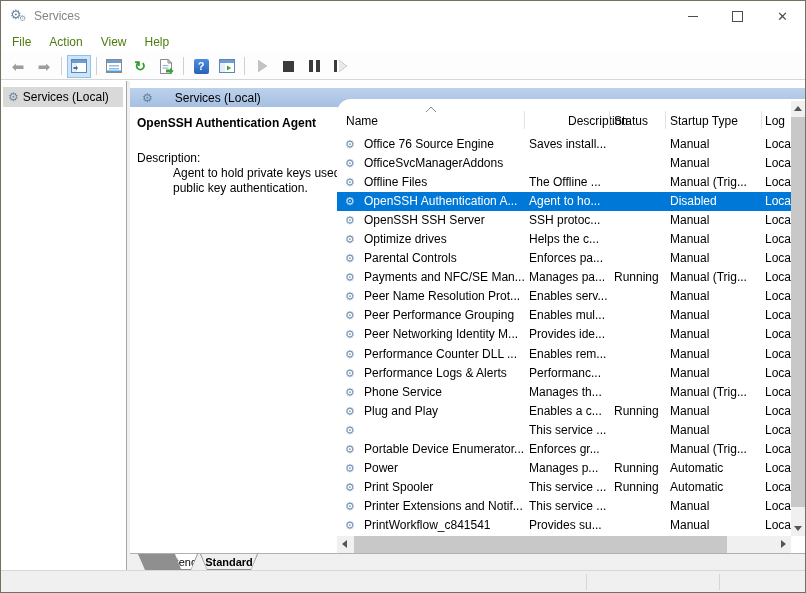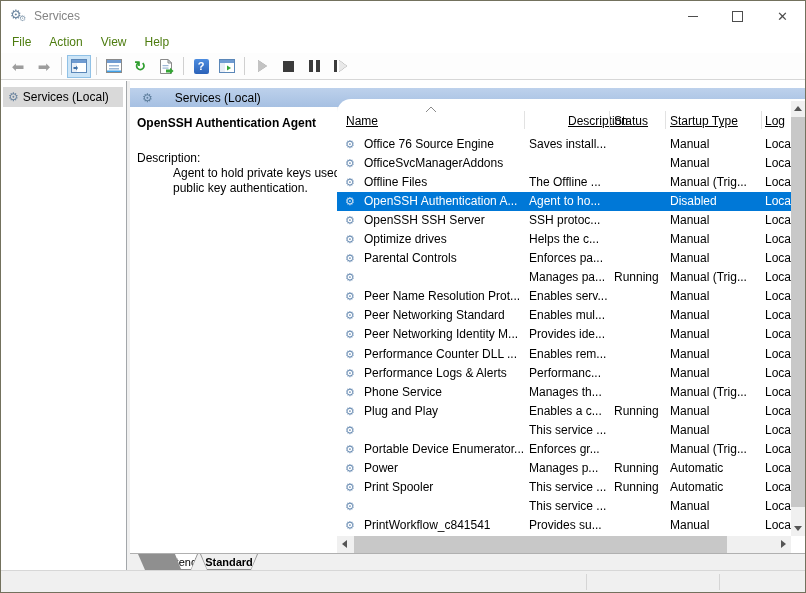--- a/index.html
+++ b/index.html
@@ -46,21 +46,21 @@
   .banner{position:absolute;left:129px;top:87px;width:676px;height:19px;background:linear-gradient(#bdd1ec,#a6c0e2);display:flex;align-items:center;}
   .banner .gico{font-size:12px;color:#5f7f9e;margin:0 0 0 12px;}
   .banner .btxt{margin-left:22px;color:#000;}
   .infopane{position:absolute;left:129px;top:106px;width:207px;height:446px;background:#fff;}
   .infotitle{position:absolute;left:7px;top:9px;width:196px;font-weight:bold;font-size:12px;}
   .desclabel{position:absolute;left:7px;top:44px;}
   .desctext{position:absolute;left:7px;top:59px;width:190px;line-height:15px;margin-left:36px;}
   
   .listbox{position:absolute;left:336px;top:98px;width:468px;height:454px;background:#fff;border-top-left-radius:14px;}
   .lheader{position:absolute;left:0;top:0;width:454px;height:36px;}
-  .hc{position:absolute;top:12px;height:20px;line-height:20px;white-space:nowrap;overflow:hidden;text-decoration:underline;}
+  .hc{position:absolute;top:12px;height:20px;line-height:20px;white-space:nowrap;overflow:hidden;}
   .hsep{position:absolute;top:12px;height:18px;width:1px;background:#e2e2e2;}
   .sortind{position:absolute;left:88px;top:3px;}
   .lrows{position:absolute;left:0;top:36px;width:454px;height:401px;overflow:hidden;}
   .lrow{position:relative;width:454px;height:19.05px;}
   .lrow.sel{background:#0078d7;color:#fff;}
   .gicon{position:absolute;left:8px;top:3px;font-size:11px;line-height:13px;color:#6d8fb5;}
   .lrow.sel .gicon{color:#d4e4f4;}
   .c{position:absolute;top:0;height:19px;line-height:19px;white-space:nowrap;overflow:hidden;}
   .cn{left:27px;width:160px;}
   .cd{left:192px;width:80px;}
@@ -292,36 +292,37 @@
         <div class="lrow">
           <span class="gicon">⚙</span>
           <span class="c cn">Parental Controls</span>
           <span class="c cd">Enforces pa...</span>
           <span class="c cs"></span>
           <span class="c cu">Manual</span>
           <span class="c cl">Loca</span>
         </div>
         <div class="lrow">
           <span class="gicon">⚙</span>
+          <span class="c cn">Payments and NFC/SE Man...</span>
           <span class="c cd">Manages pa...</span>
           <span class="c cs">Running</span>
           <span class="c cu">Manual (Trig...</span>
           <span class="c cl">Loca</span>
         </div>
         <div class="lrow">
           <span class="gicon">⚙</span>
           <span class="c cn">Peer Name Resolution Prot...</span>
           <span class="c cd">Enables serv...</span>
           <span class="c cs"></span>
           <span class="c cu">Manual</span>
           <span class="c cl">Loca</span>
         </div>
         <div class="lrow">
           <span class="gicon">⚙</span>
-          <span class="c cn">Peer Networking Standard</span>
+          <span class="c cn">Peer Performance Grouping</span>
           <span class="c cd">Enables mul...</span>
           <span class="c cs"></span>
           <span class="c cu">Manual</span>
           <span class="c cl">Loca</span>
         </div>
         <div class="lrow">
           <span class="gicon">⚙</span>
           <span class="c cn">Peer Networking Identity M...</span>
           <span class="c cd">Provides ide...</span>
           <span class="c cs"></span>
@@ -386,20 +387,21 @@
         <div class="lrow">
           <span class="gicon">⚙</span>
           <span class="c cn">Print Spooler</span>
           <span class="c cd">This service ...</span>
           <span class="c cs">Running</span>
           <span class="c cu">Automatic</span>
           <span class="c cl">Loca</span>
         </div>
         <div class="lrow">
           <span class="gicon">⚙</span>
+          <span class="c cn">Printer Extensions and Notif...</span>
           <span class="c cd">This service ...</span>
           <span class="c cs"></span>
           <span class="c cu">Manual</span>
           <span class="c cl">Loca</span>
         </div>
         <div class="lrow">
           <span class="gicon">⚙</span>
           <span class="c cn">PrintWorkflow_c841541</span>
           <span class="c cd">Provides su...</span>
           <span class="c cs"></span>

